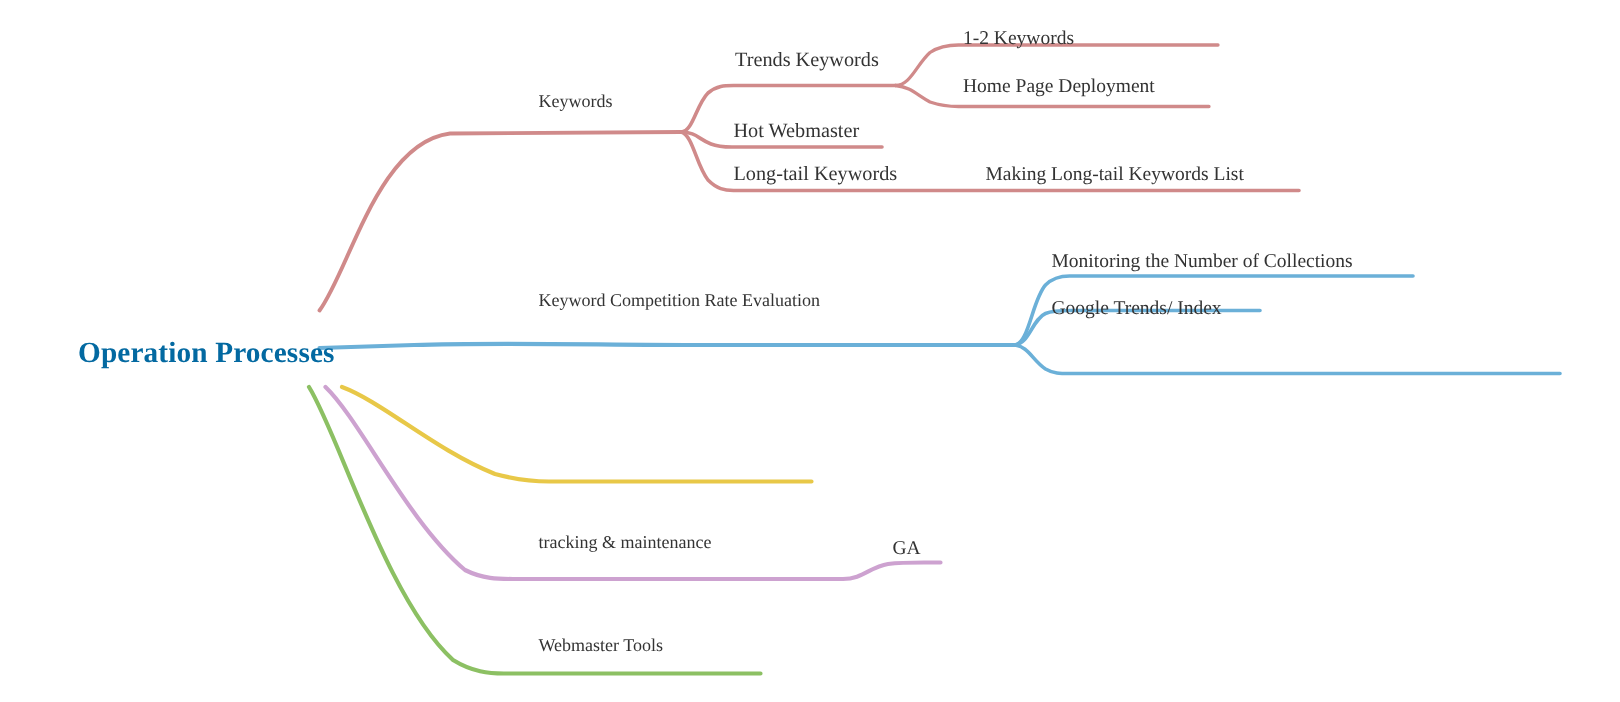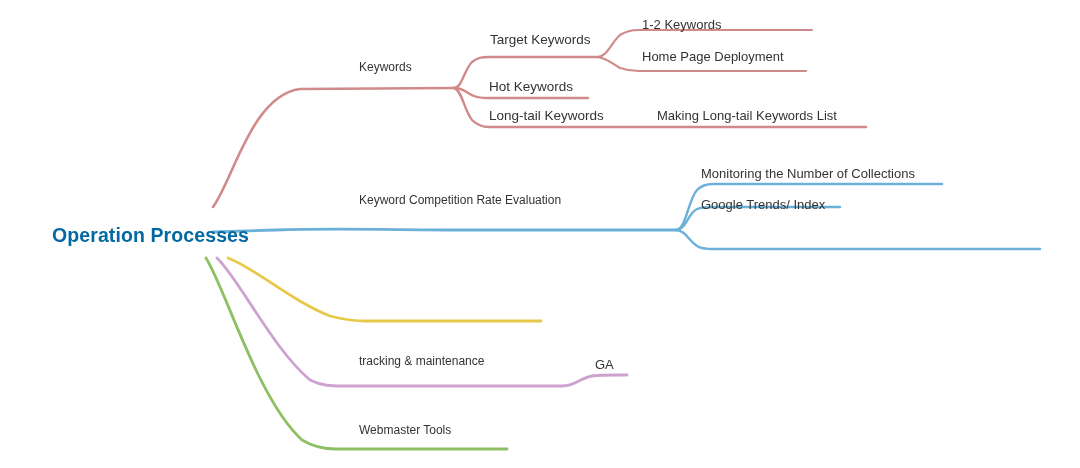--- a/index.html
+++ b/index.html
@@ -19,21 +19,21 @@
     position: absolute;
     left: 0;
     top: 0;
     width: 1080px;
     height: 468px;
   }
   .node-label {
     position: absolute;
     white-space: nowrap;
     color: #2b2b2b;
-    font-family: Liberation Sans, sans-serif;
+    font-family: Liberation Serif, serif;
     line-height: 1;
     text-align: center;
   }
   .root-label {
     font-size: 19.5px;
     font-weight: bold;
     color: #0369a1;
     letter-spacing: 0.1px;
   }
   .level1-label {
@@ -75,23 +75,23 @@
     <path d="M 217,258 C 240,280 272,348 310,380 C 322,386 332,386 342,386 L 562,386
              C 575,386 580,378 592,376 C 600,375 608,375 616,375 L 627,375" fill="none" stroke="#cda2d0" stroke-width="2.8" stroke-linecap="round"></path>
 
     <path d="M 206,258 C 226,290 258,400 302,440 C 315,448 326,449 336,449 L 507,449" fill="none" stroke="#8cc063" stroke-width="2.8" stroke-linecap="round"></path>
   </svg>
 
   <div class="node-label root-label" style="left:52px; top:226px;">Operation Processes</div>
 
   <div class="node-label level1-label" style="left:359px; top:61px;">Keywords</div>
 
-  <div class="node-label level2-label" style="left:490px; top:33px;">Target Keywords</div>
+  <div class="node-label level2-label" style="left:490px; top:33px;">Trends Keywords</div>
 
-  <div class="node-label level2-label" style="left:489px; top:80px;">Hot Keywords</div>
+  <div class="node-label level2-label" style="left:489px; top:80px;">Hot Webmaster</div>
 
   <div class="node-label level2-label" style="left:489px; top:109px;">Long-tail Keywords</div>
 
   <div class="node-label level3-label" style="left:642px; top:18px;">1-2 Keywords</div>
 
   <div class="node-label level3-label" style="left:642px; top:50px;">Home Page Deployment</div>
 
   <div class="node-label level1-label" style="left:359px; top:194px;">Keyword Competition Rate Evaluation</div>
 
   <div class="node-label level3-label" style="left:657px; top:109px;">Making Long-tail Keywords List</div>

